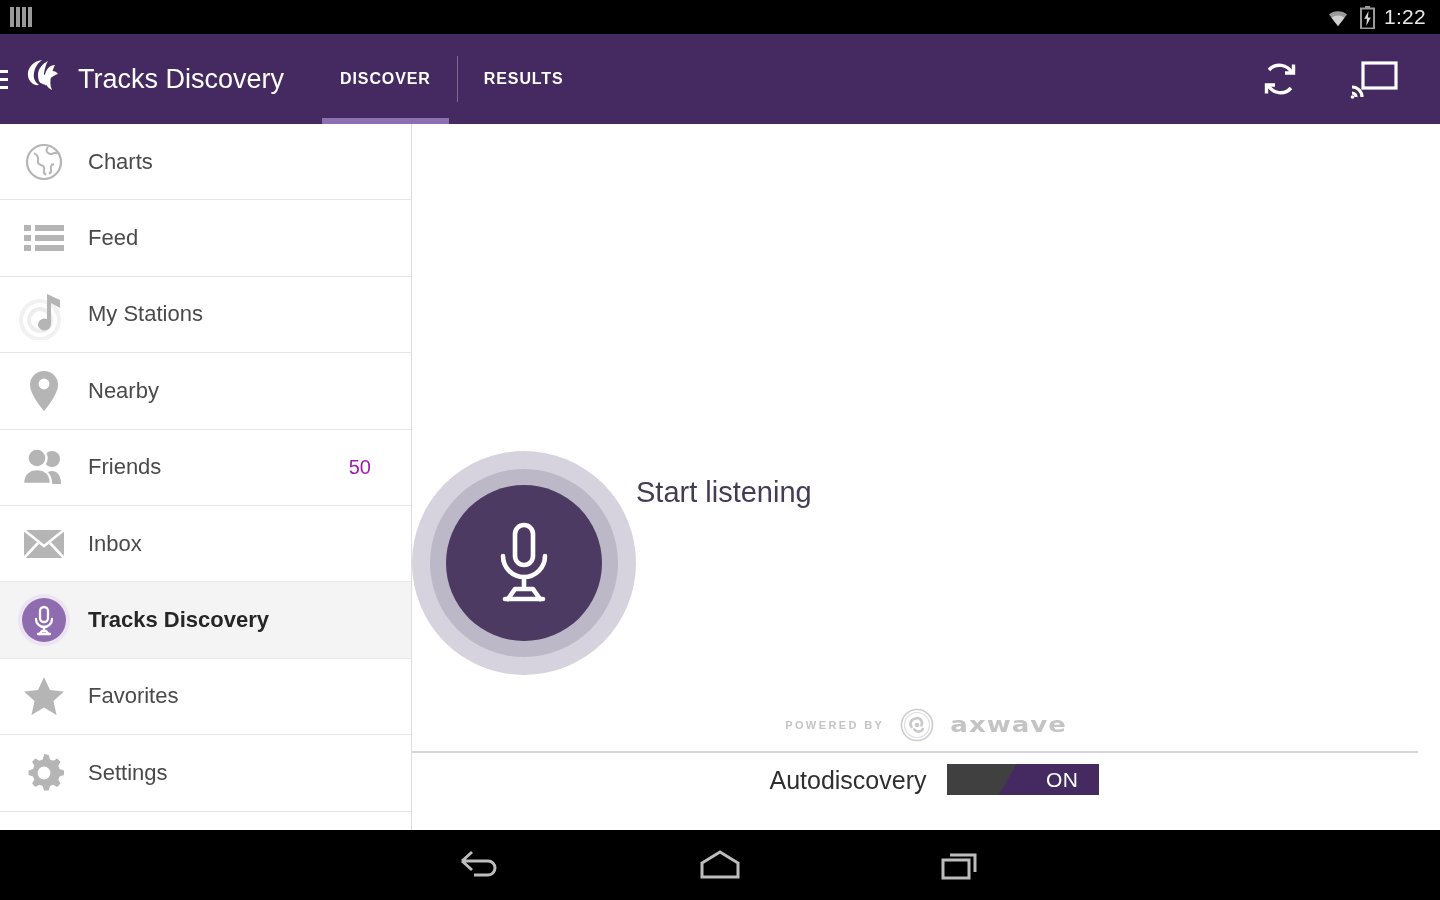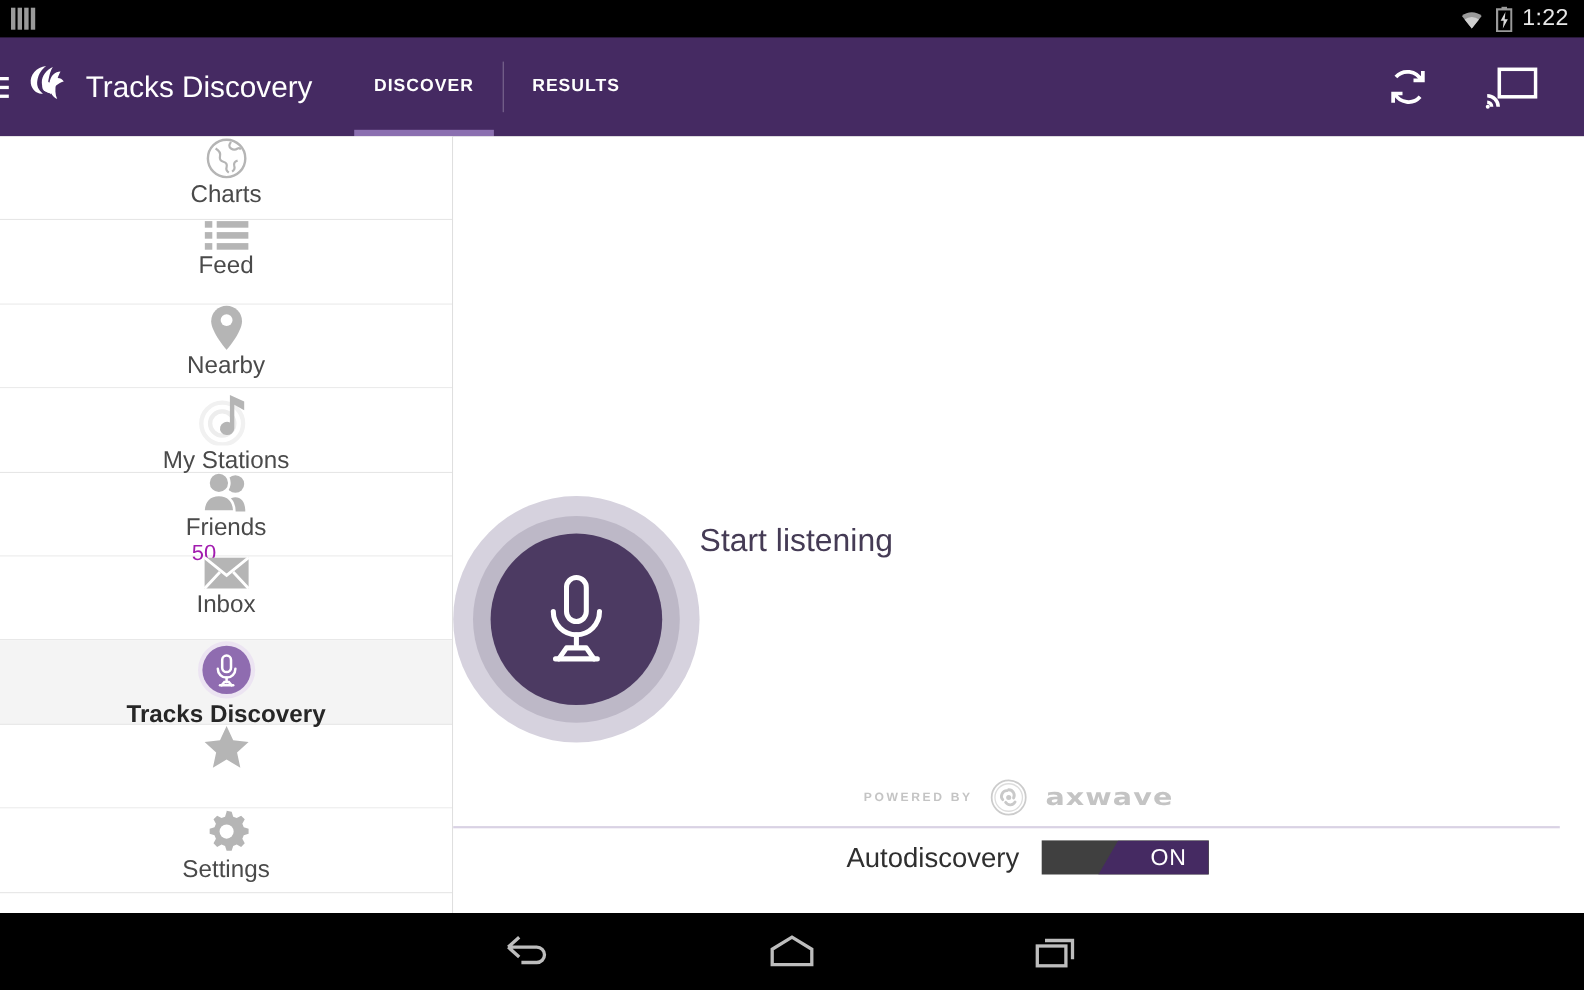--- a/index.html
+++ b/index.html
@@ -75,21 +75,20 @@
   }
   .sidebar {
     width: 412px; height: 706px; background: #ffffff;
     border-right: 1px solid #dcdcdc;
     overflow: hidden;
   }
   .nav-item {
     height: 76.4px; display: flex; align-items: center;
     border-bottom: 1px solid #e6e6e6; background: #ffffff;
     cursor: pointer;
-    flex-direction: column;
   }
   .nav-item.selected { background: #f4f4f4; }
   .nav-ico {
     width: 88px; flex: none; display: flex;
     align-items: center; justify-content: center;
   }
   .nav-label {
     font-size: 22px; color: #4a4a4a; flex: 1;
     font-weight: 400;
   }
@@ -282,38 +281,38 @@
                 <rect x="11" y="21" width="29" height="6"></rect>
             </g>
           </svg>
         </span>
         <span class="nav-label">Feed</span>
         <span class="nav-badge"></span>
       </div>
 
       <div class="nav-item">
         <span class="nav-ico">
-          <svg width="30" height="42" viewBox="0 0 30 42">
-            <path d="M15 1 A14 14 0 0 0 1 15 C1 25 15 41 15 41 C15 41 29 25 29 15 A14 14 0 0 0 15 1 Z" fill="#b5b5b5"></path>
-            <circle cx="15" cy="14" r="5.4" fill="#ffffff"></circle>
-          </svg>
-        </span>
-        <span class="nav-label">Nearby</span>
-        <span class="nav-badge"></span>
-      </div>
-
-      <div class="nav-item">
-        <span class="nav-ico">
           <svg width="52" height="52" viewBox="0 0 52 52">
             <circle cx="22" cy="32" r="19" fill="none" stroke="#f1f1f1" stroke-width="4"></circle>
             <circle cx="22" cy="32" r="11" fill="none" stroke="#ededed" stroke-width="4"></circle>
             <path d="M29 6 L29 31 a6.5 6 0 1 0 4 5.6 L33 15 l9 5 0-8 Z" fill="#b5b5b5"></path>
           </svg>
         </span>
         <span class="nav-label">My Stations</span>
+        <span class="nav-badge"></span>
+      </div>
+
+      <div class="nav-item">
+        <span class="nav-ico">
+          <svg width="30" height="42" viewBox="0 0 30 42">
+            <path d="M15 1 A14 14 0 0 0 1 15 C1 25 15 41 15 41 C15 41 29 25 29 15 A14 14 0 0 0 15 1 Z" fill="#b5b5b5"></path>
+            <circle cx="15" cy="14" r="5.4" fill="#ffffff"></circle>
+          </svg>
+        </span>
+        <span class="nav-label">Nearby</span>
         <span class="nav-badge"></span>
       </div>
 
       <div class="nav-item">
         <span class="nav-ico">
           <svg width="46" height="36" viewBox="0 0 46 36">
             <circle cx="31" cy="10" r="8" fill="#b5b5b5"></circle>
             <path d="M22 35 C22 26 26 22 31 22 C36 22 40 26 40 35 Z" fill="#b5b5b5"></path>
             <circle cx="16" cy="9" r="9.5" fill="#b5b5b5" stroke="#ffffff" stroke-width="2.4"></circle>
             <path d="M2 35 C2 25 8 20 16 20 C24 20 30 25 30 35 Z" fill="#b5b5b5" stroke="#ffffff" stroke-width="2.4"></path>
@@ -352,20 +351,21 @@
         <span class="nav-label">Tracks Discovery</span>
         <span class="nav-badge"></span>
       </div>
 
       <div class="nav-item">
         <span class="nav-ico">
           <svg width="42" height="40" viewBox="0 0 42 40">
             <path d="M21 1 L27 14 L41 15.5 L30.5 25 L33.5 39 L21 31.5 L8.5 39 L11.5 25 L1 15.5 L15 14 Z" fill="#b5b5b5"></path>
           </svg>
         </span>
+        <span class="nav-label">Favorites</span>
         <span class="nav-badge"></span>
       </div>
 
       <div class="nav-item">
         <span class="nav-ico">
           <svg width="42" height="42" viewBox="0 0 42 42">
             <path d="M21 2 l4.6 1 1.4 4.4 3.2 1.3 4-2.2 3.3 3.3 -2.2 4 1.3 3.2 4.4 1.4 0 4.6 -4.4 1.4 -1.3 3.2 2.2 4 -3.3 3.3 -4-2.2 -3.2 1.3 -1.4 4.4 -4.6 0 -1.4-4.4 -3.2-1.3 -4 2.2 -3.3-3.3 2.2-4 -1.3-3.2 -4.4-1.4 0-4.6 4.4-1.4 1.3-3.2 -2.2-4 3.3-3.3 4 2.2 3.2-1.3 1.4-4.4 Z" fill="#b5b5b5"></path>
             <circle cx="21" cy="21" r="6.4" fill="#ffffff"></circle>
           </svg>
         </span>

